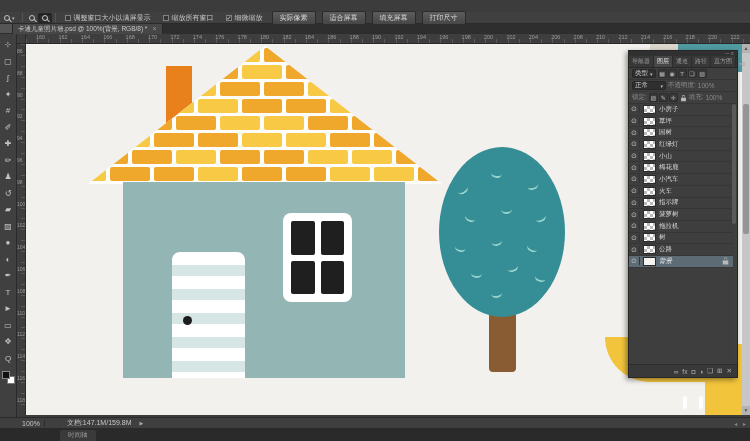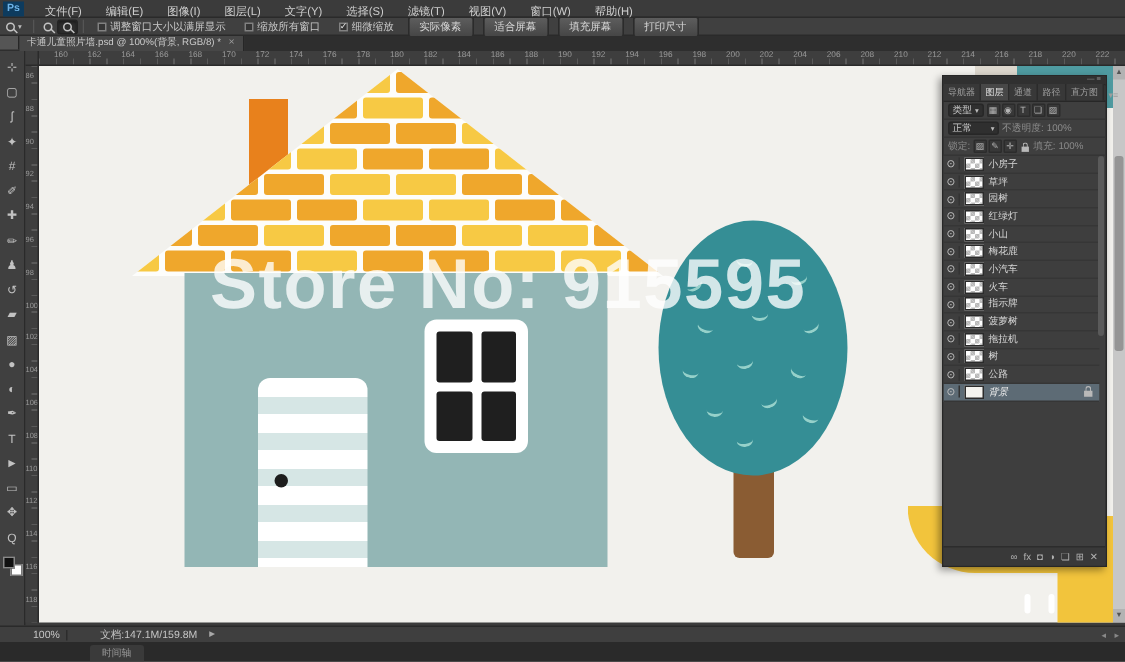--- a/index.html
+++ b/index.html
@@ -143,24 +143,20 @@
   .hscroll { margin-left:auto; margin-right:2px; color:#888; font-size:6px; letter-spacing:2px; }
   .bottombar { position:absolute; left:0; top:428px; width:750px; height:13px; background:#2a2a2a; }
   .timetab { position:absolute; left:60px; top:2px; background:#3a3a3a; color:#9a9a9a; font-size:6.5px;
              padding:1px 8px; border-radius:2px 2px 0 0; }
 </style>
 </head>
 <body>
 
 <div class="app">
 
-  <div class="menubar">
-    <span class="pslogo">Ps</span>
-    <span id="menu-items"><span class="menu-item">文件(F)</span><span class="menu-item">编辑(E)</span><span class="menu-item">图像(I)</span><span class="menu-item">图层(L)</span><span class="menu-item">文字(Y)</span><span class="menu-item">选择(S)</span><span class="menu-item">滤镜(T)</span><span class="menu-item">视图(V)</span><span class="menu-item">窗口(W)</span><span class="menu-item">帮助(H)</span></span>
-  </div>
 
   <div class="optionsbar">
     <span class="tool-preset">
       <span class="mag"></span>
       <span class="caret">▾</span>
     </span>
     <span class="vsep"></span>
     <span class="zoombtn">
         <span class="mag"></span>
       </span>
@@ -397,21 +393,20 @@
         <span class="leaf" style="left: 88px; top: 96px; transform: rotate(26deg);"></span>
         <span class="leaf" style="left: 32px; top: 122px; transform: rotate(3deg);"></span>
         <span class="leaf" style="left: 68px; top: 116px; transform: rotate(-20deg);"></span>
         <span class="leaf" style="left: 96px; top: 126px; transform: rotate(17deg);"></span>
         <span class="leaf" style="left: 52px; top: 142px; transform: rotate(-6deg);"></span>
       </div>
     <div class="road-ring"></div>
     <div class="road-right"></div>
     <span class="dash" style="left:657px;top:352px;"></span>
     <span class="dash" style="left:673px;top:352px;"></span>
-    <div class="watermark">Store No: 915595</div>
   </div>
 
   <div class="vscroll">
     <span class="vs-arrow" style="top:0;">▲</span>
     <span class="vs-thumb"></span>
     <span class="vs-arrow" style="bottom:0;">▼</span>
   </div>
 
   <div class="panel">
     <div class="p-title">— ≡</div>

